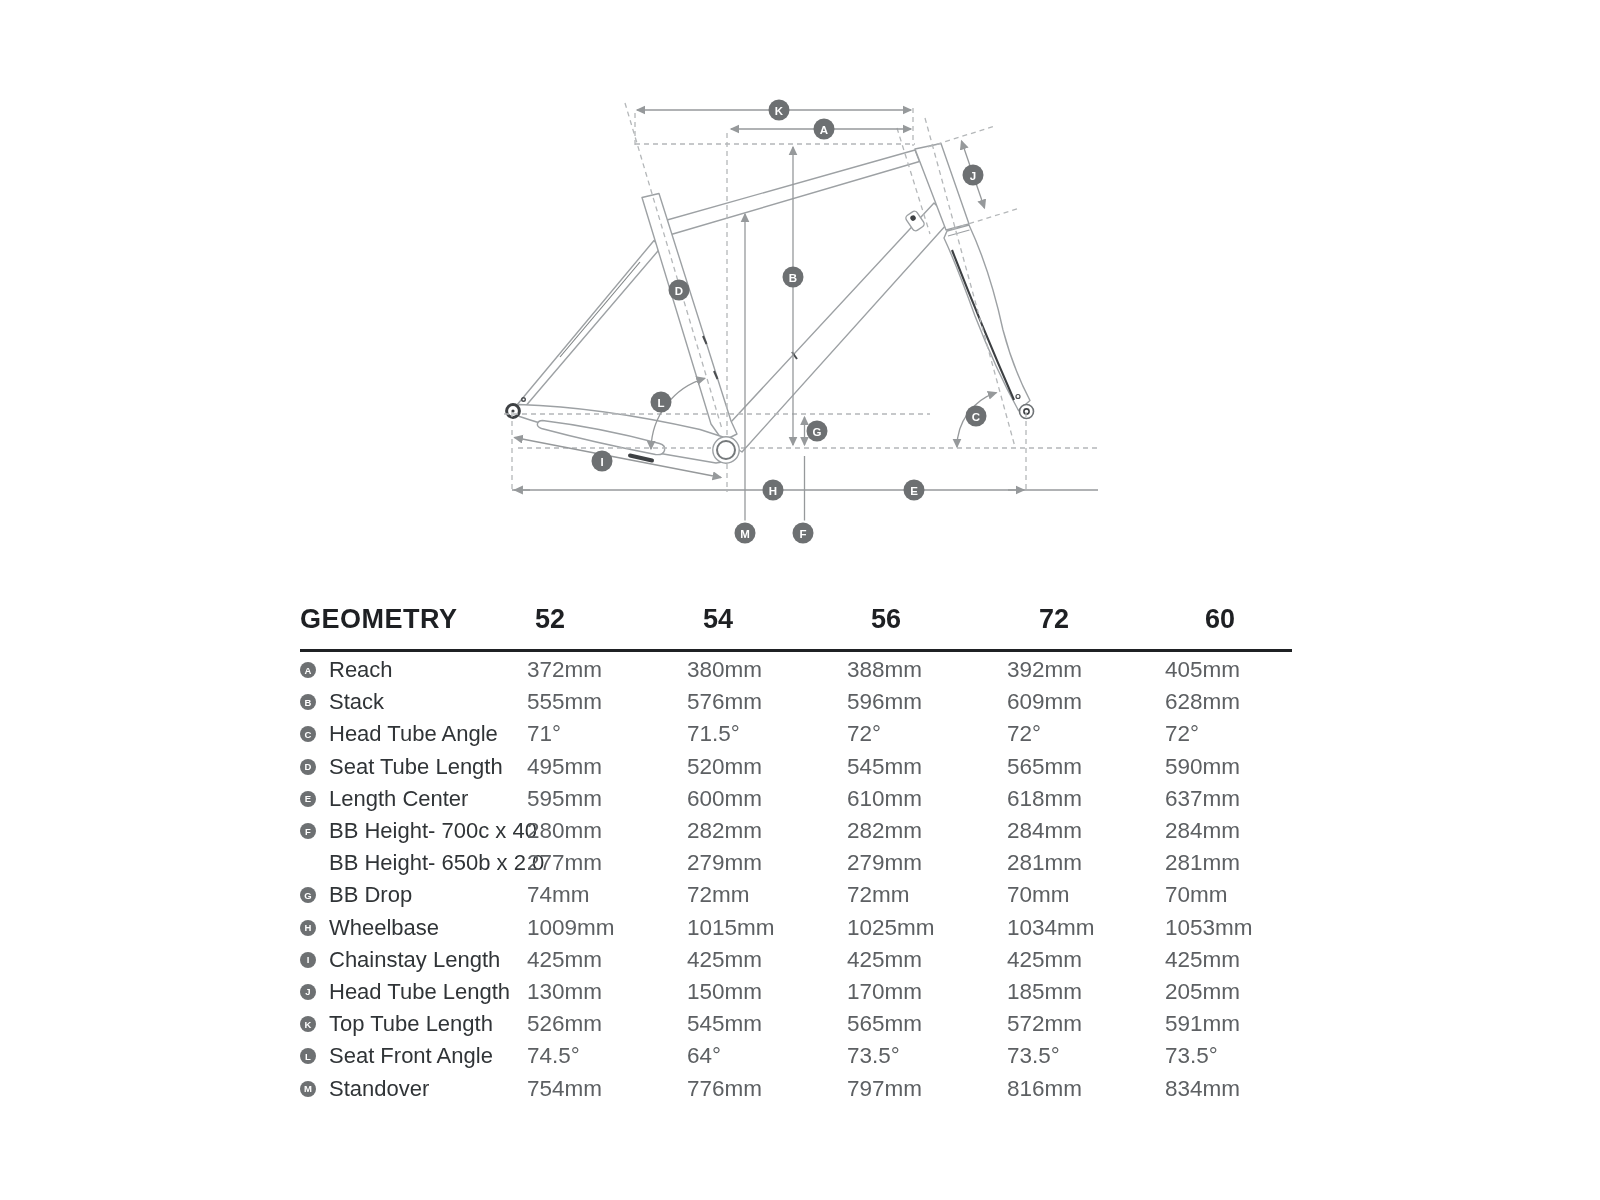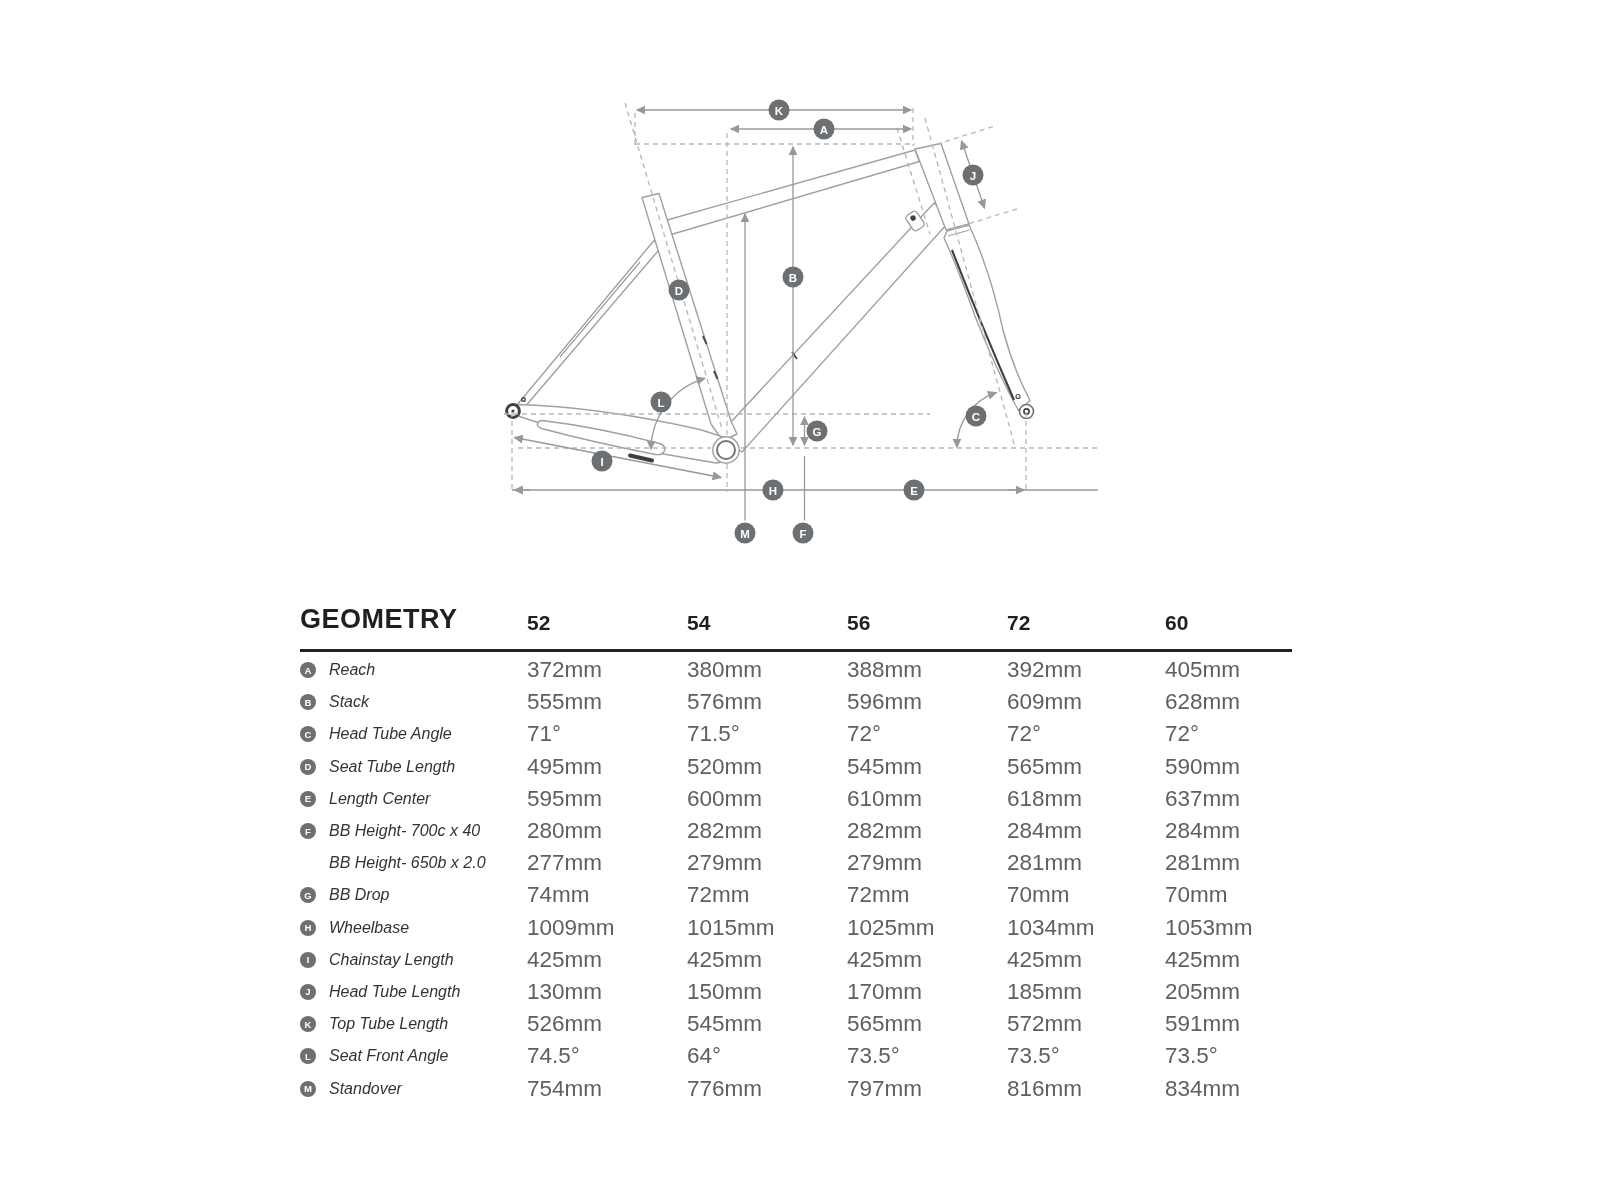--- a/index.html
+++ b/index.html
@@ -15,32 +15,32 @@
   .acc{fill:none;stroke:var(--dark);}
   .tick{fill:none;stroke:#4a4d50;stroke-width:2;}
   .dbadge{position:absolute;width:21px;height:21px;border-radius:50%;
           background:var(--badge);color:#fff;font-size:11.5px;font-weight:bold;
           display:flex;align-items:center;justify-content:center;
           transform:translate(-50%,-50%);letter-spacing:0;}
 
   
   .geo-table{position:absolute;left:300px;top:585px;width:1000px;}
   .grid{display:grid;grid-template-columns:227px 160px 160px 160px 158px 130px;align-items:center;}
-  .ghead{height:64px;align-items:end;padding-bottom:14px;box-sizing:border-box;}
+  .ghead{height:64px;align-items:end;padding-bottom:14px;box-sizing:border-box;gap:8px;}
   .gtitle{font-size:27px;font-weight:bold;color:var(--title);letter-spacing:.5px;}
-  .gsize{font-size:21px;font-weight:bold;color:var(--title);}
+  .gsize{font-size:27px;font-weight:bold;color:var(--title);}
   .grule{width:992px;height:3px;background:var(--rule);}
   #geo-rows{padding-top:2px;}
   .grow{height:32.2px;}
   .label-cell{display:flex;align-items:center;gap:13px;}
   .tbadge{flex:0 0 auto;width:16px;height:16px;border-radius:50%;background:var(--badge);
           color:#fff;font-size:9.5px;font-weight:bold;display:flex;align-items:center;
           justify-content:center;}
   .tbadge.empty{visibility:hidden;}
-  .rlabel{font-size:16px;color:var(--label);white-space:nowrap;font-style:italic;}
+  .rlabel{font-size:22px;color:var(--label);white-space:nowrap;}
   .val{font-size:22.5px;color:var(--value);white-space:nowrap;}
 </style>
 </head>
 <body>
 
 <div class="page">
 
   <svg id="diagram" width="1600" height="1200" viewBox="0 0 1600 1200" aria-hidden="true">
     <defs>
       <marker id="ah" orient="auto-start-reverse" markerWidth="9" markerHeight="8" refX="6.5" refY="3.5">

